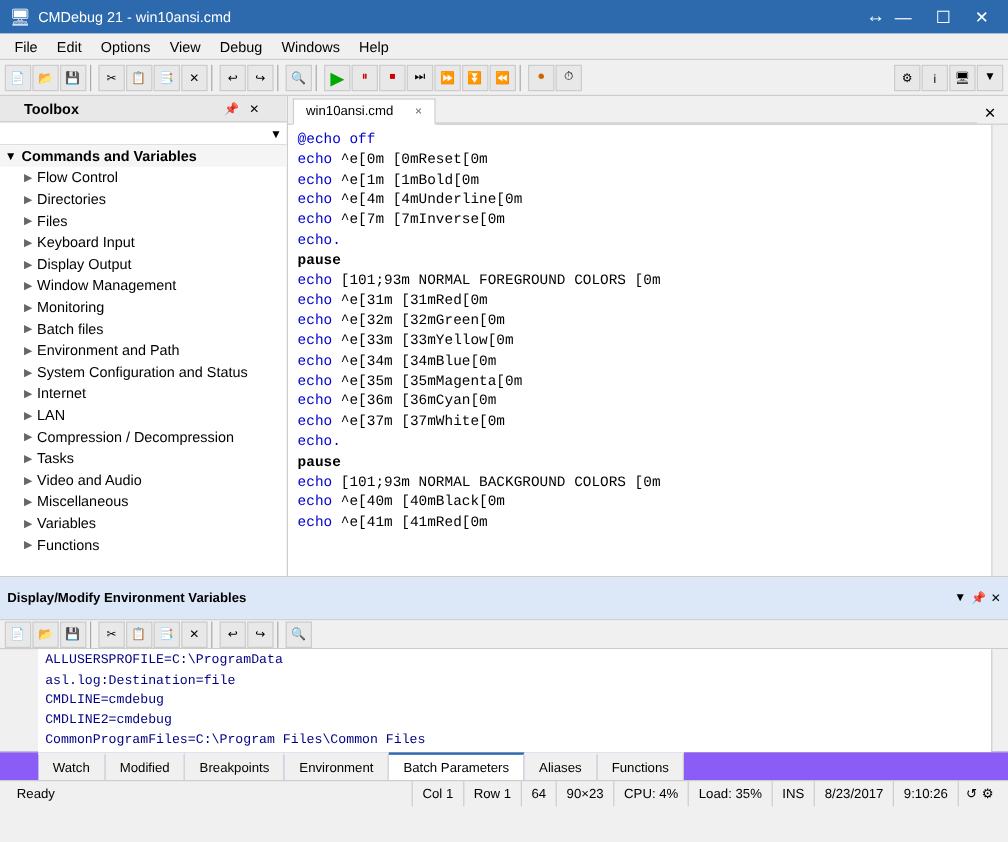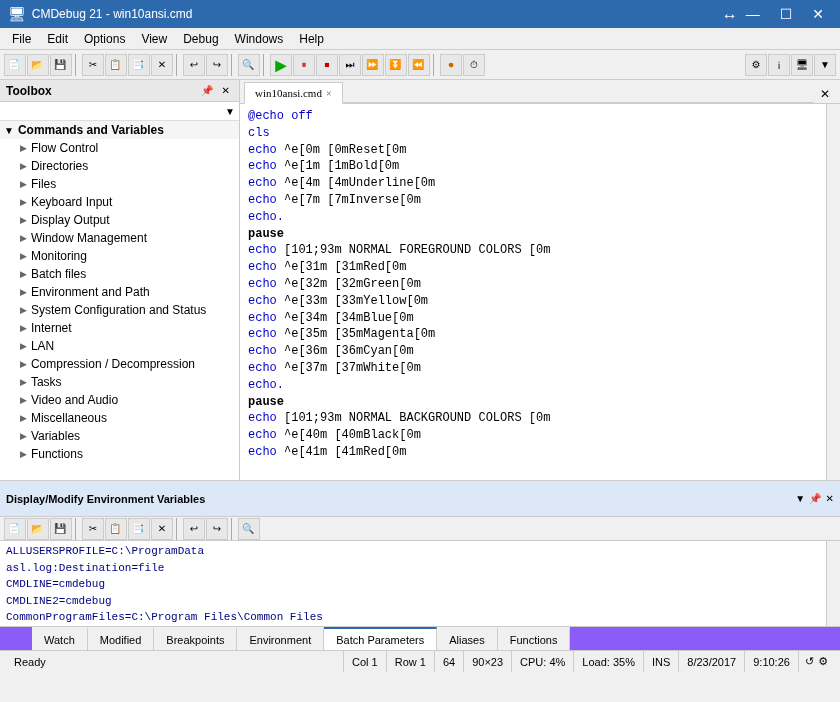--- a/index.html
+++ b/index.html
@@ -71,21 +71,21 @@
       width: 240px;
       background: white;
       border-right: 1px solid #ccc;
       display: flex;
       flex-direction: column;
       overflow: hidden;
     }
     .toolbox-header {
       background: #e8e8e8;
       border-bottom: 1px solid #ccc;
-      padding: 2px 6px;
+      padding: 2px 20px;
       display: flex;
       align-items: center;
       justify-content: space-between;
       height: 22px;
     }
     .toolbox-title { font-weight: bold; font-size: 12px; }
     .toolbox-header-btns { display: flex; gap: 2px; }
     .toolbox-header-btn { font-size: 10px; cursor: pointer; padding: 0 3px; }
 
     .toolbox-dropdown {
@@ -131,23 +131,22 @@
     }
     .tab {
       background: #ddd;
       border: 1px solid #ccc;
       border-bottom: none;
       padding: 2px 10px;
       cursor: pointer;
       font-size: 11px;
       display: flex;
       align-items: center;
-      gap: 4px;
+      gap: 18px;
       height: 22px;
-      font-family: Liberation Serif, serif;
     }
     .tab.active {
       background: white;
       border-bottom: 1px solid white;
       margin-bottom: -1px;
     }
     .tab-close { font-size: 10px; color: #666; cursor: pointer; }
 
     .code-editor {
       flex: 1;
@@ -406,21 +405,20 @@
       <div class="tab active">
         <span>win10ansi.cmd</span>
         <span class="tab-close">×</span>
       </div>
       <div style="flex:1; border-bottom:1px solid #ccc;"></div>
       <span style="padding:2px 6px; cursor:pointer; font-size:12px;">✕</span>
     </div>
     <div style="display:flex; flex:1; overflow:hidden;">
       <div class="code-editor">
         <div class="code-line"><span class="code-blue">@echo off</span></div>
-        <div class="code-line"><span class="code-blue">cls</span></div>
         <div class="code-line"><span class="code-blue">echo</span> ^e[0m [0mReset[0m</div>
         <div class="code-line"><span class="code-blue">echo</span> ^e[1m [1mBold[0m</div>
         <div class="code-line"><span class="code-blue">echo</span> ^e[4m [4mUnderline[0m</div>
         <div class="code-line"><span class="code-blue">echo</span> ^e[7m [7mInverse[0m</div>
         <div class="code-line"><span class="code-blue">echo.</span></div>
         <div class="code-line code-bold">pause</div>
         <div class="code-line"><span class="code-blue">echo</span> [101;93m NORMAL FOREGROUND COLORS [0m</div>
         <div class="code-line"><span class="code-blue">echo</span> ^e[31m [31mRed[0m</div>
         <div class="code-line"><span class="code-blue">echo</span> ^e[32m [32mGreen[0m</div>
         <div class="code-line"><span class="code-blue">echo</span> ^e[33m [33mYellow[0m</div>
@@ -457,21 +455,21 @@
     <button class="tb-btn">✂</button>
     <button class="tb-btn">📋</button>
     <button class="tb-btn">📑</button>
     <button class="tb-btn">✕</button>
     <div class="tb-sep"></div>
     <button class="tb-btn">↩</button>
     <button class="tb-btn">↪</button>
     <div class="tb-sep"></div>
     <button class="tb-btn">🔍</button>
   </div>
-  <div style="display:flex;flex:1;overflow:hidden;">
+  <div style="display:flex;flex:1;overflow:hidden;margin-left:32px;">
     <div class="bottom-content">
       <div class="env-line">ALLUSERSPROFILE=C:\ProgramData</div>
       <div class="env-line">asl.log:Destination=file</div>
       <div class="env-line">CMDLINE=cmdebug</div>
       <div class="env-line">CMDLINE2=cmdebug</div>
       <div class="env-line">CommonProgramFiles=C:\Program Files\Common Files</div>
     </div>
     <div class="editor-scrollbar"></div>
   </div>
 

